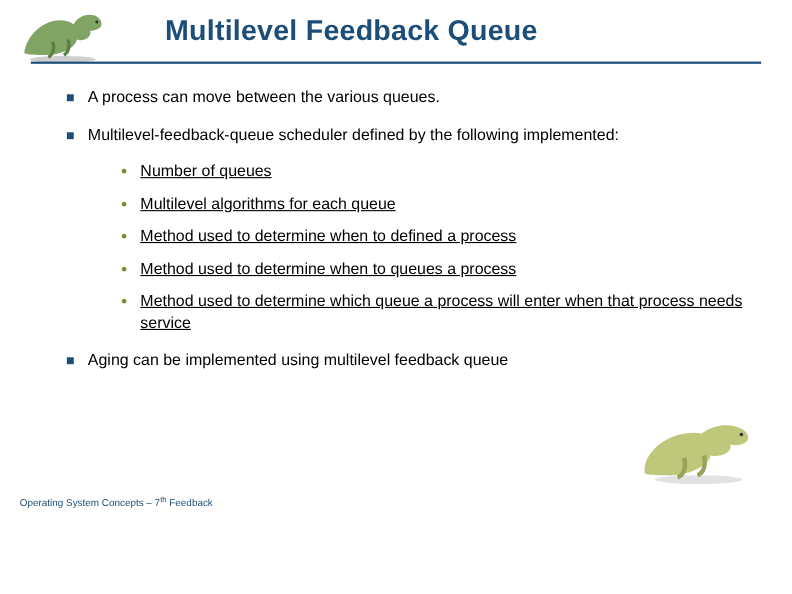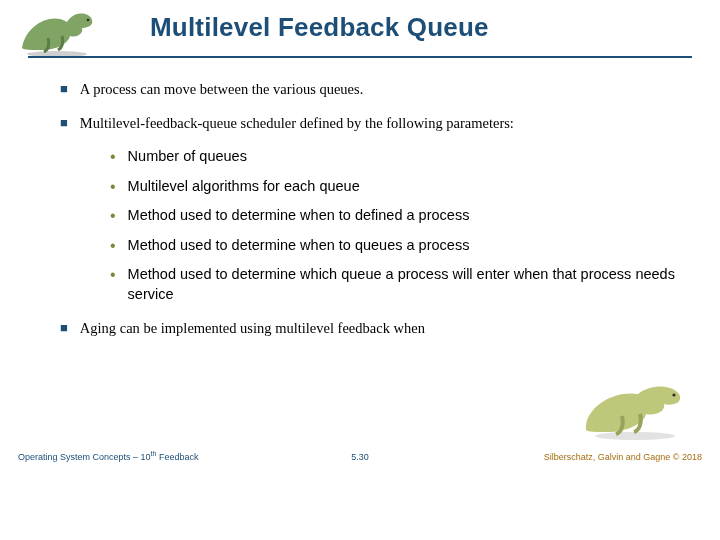--- a/index.html
+++ b/index.html
@@ -6,25 +6,25 @@
   html, body { width: 720px; height: 540px; font-family: Arial, Helvetica, sans-serif; background: #fff; overflow: hidden; }
   .slide { position: relative; width: 720px; height: 472px; }
   .left-stripe { position: absolute; left: 0; top: 0; width: 26px; height: 540px; background: #fff; }
   .header { position: absolute; left: 0; top: 0; width: 720px; height: 62px; }
   .dino-top { position: absolute; left: 12px; top: 4px; width: 90px; height: 54px; }
   .title { position: absolute; left: 150px; top: 12px; font-size: 26px; font-weight: bold; color: #1d4e78; letter-spacing: 0.2px; }
   .hr { position: absolute; left: 28px; top: 56px; width: 664px; height: 2px; background: #1d4e78; }
   .content { position: absolute; left: 60px; top: 80px; width: 620px; color: #000; font-size: 14.5px; line-height: 1.35; }
   .square-item { display: flex; margin-bottom: 14px; }
   .square-bullet { color: #1d4e78; font-size: 13px; margin-right: 12px; flex-shrink: 0; line-height: 1.4; }
-  .square-item .txt { flex: 1; font-family: Liberation Serif, serif; }
+  .square-item .txt { flex: 1; }
   .sub-list { margin-left: 50px; margin-top: 4px; }
   .dot-item { display: flex; margin-bottom: 10px; }
   .dot-bullet { color: #7a8a3a; font-size: 16px; margin-right: 12px; flex-shrink: 0; line-height: 1.2; }
-  .dot-item .txt { flex: 1; }
+  .dot-item .txt { flex: 1; text-decoration: underline; }
   .footer { position: absolute; left: 0; bottom: 0; width: 720px; height: 26px; }
   .foot-left { position: absolute; left: 18px; bottom: 10px; font-size: 9px; color: #1d4e78; }
   .foot-left sup { font-size: 7px; }
   .foot-center { position: absolute; left: 0; width: 720px; bottom: 10px; text-align: center; font-size: 9px; color: #1d4e78; }
   .foot-right { position: absolute; right: 18px; bottom: 10px; font-size: 9px; color: #a36e10; }
   .dino-bottom { position: absolute; right: 30px; bottom: 30px; width: 110px; height: 70px; }
   svg { display: block; }
 </style>
 </head>
 <body>
@@ -48,21 +48,21 @@
 
   <div class="content">
 
     <div class="square-item">
       <span class="square-bullet">■</span>
       <span class="txt">A process can move between the various queues.</span>
     </div>
 
     <div class="square-item">
       <span class="square-bullet">■</span>
-      <span class="txt">Multilevel-feedback-queue scheduler defined by the following parameters:</span>
+      <span class="txt">Multilevel-feedback-queue scheduler defined by the following implemented:</span>
     </div>
 
     <div class="sub-list">
       <div class="dot-item">
         <span class="dot-bullet">•</span>
         <span class="txt">Number of queues</span>
       </div>
       <div class="dot-item">
         <span class="dot-bullet">•</span>
         <span class="txt">Multilevel algorithms for each queue</span>
@@ -76,35 +76,33 @@
         <span class="txt">Method used to determine when to queues a process</span>
       </div>
       <div class="dot-item">
         <span class="dot-bullet">•</span>
         <span class="txt">Method used to determine which queue a process will enter when that process needs service</span>
       </div>
     </div>
 
     <div class="square-item" style="margin-top:14px">
       <span class="square-bullet">■</span>
-      <span class="txt">Aging can be implemented using multilevel feedback when</span>
+      <span class="txt">Aging can be implemented using multilevel feedback queue</span>
     </div>
 
   </div>
 
   <div class="dino-bottom">
     <svg viewBox="0 0 110 70" width="110" height="70">
       <ellipse cx="55" cy="64" rx="40" ry="4" fill="#e2e2e2"></ellipse>
       <path d="M6 58 C 4 38, 30 18, 58 22 C 74 10, 96 14, 100 24 C 102 32, 90 34, 84 32 C 86 40, 74 44, 66 42 C 64 52, 46 60, 28 60 C 16 60, 8 60, 6 58 Z" fill="#bfc87a"></path>
       <path d="M60 42 C 62 50, 60 58, 54 60" stroke="#9aa35c" stroke-width="4" fill="none"></path>
       <path d="M42 44 C 44 52, 42 60, 36 62" stroke="#9aa35c" stroke-width="4" fill="none"></path>
       <circle cx="94" cy="23" r="1.6" fill="#2b2b2b"></circle>
     </svg>
   </div>
 
   <div class="footer">
     <div class="foot-left">
-      <span>Operating System Concepts – 10</span><sup>th</sup><span> Feedback</span>
+      <span>Operating System Concepts – 7</span><sup>th</sup><span> Feedback</span>
     </div>
-    <div class="foot-center">5.30</div>
-    <div class="foot-right">Silberschatz, Galvin and Gagne © 2018</div>
   </div>
 </div>
 
 </body></html>

